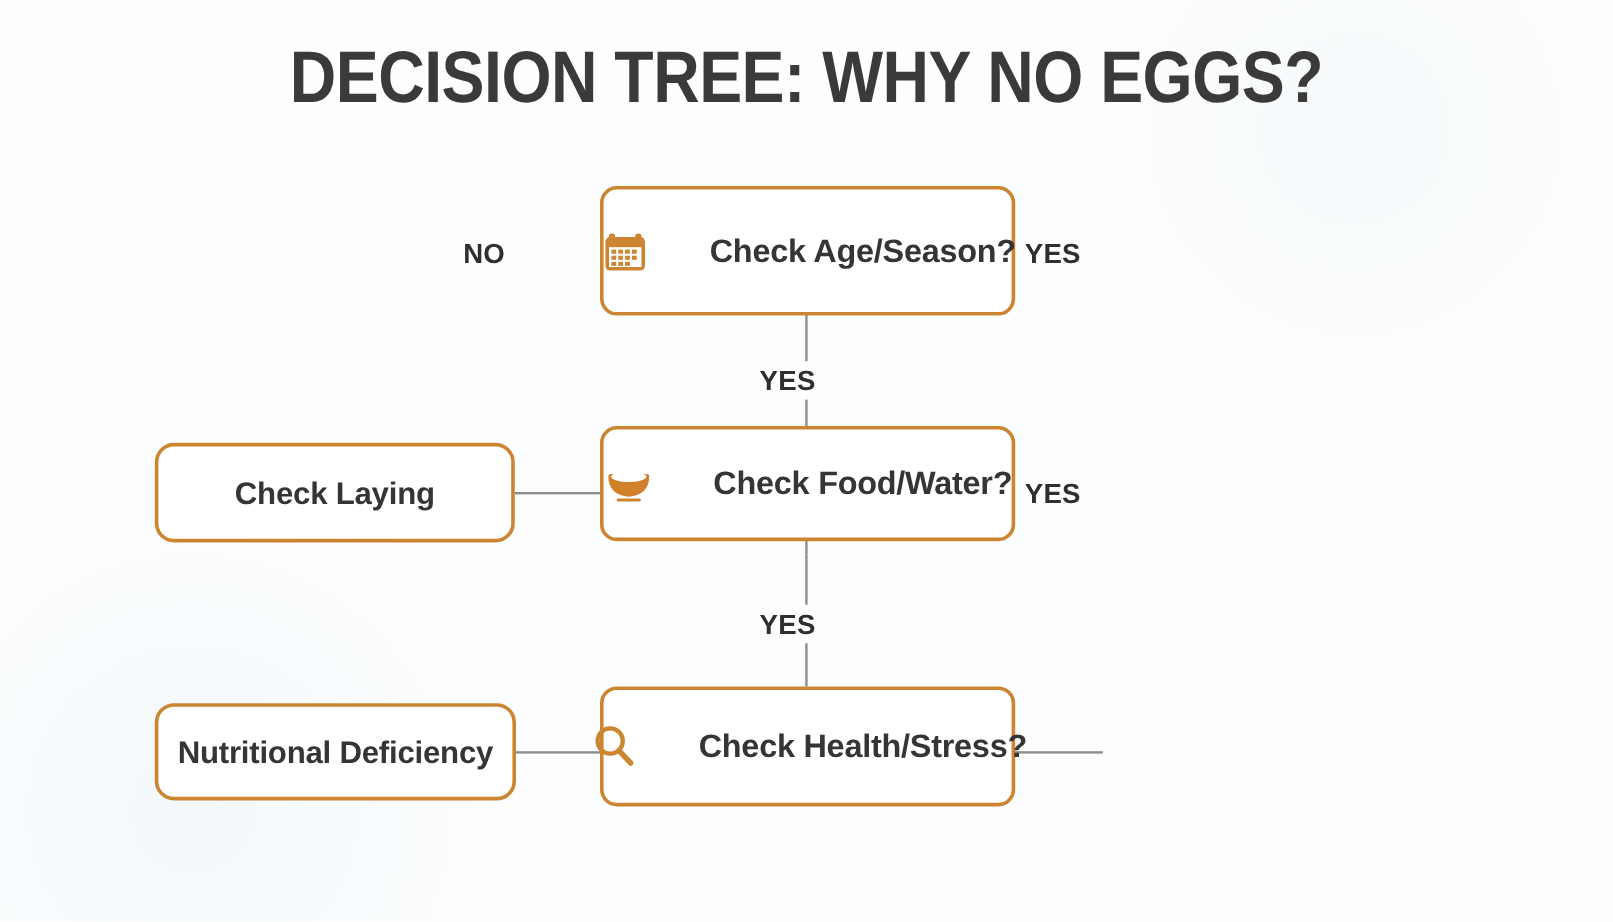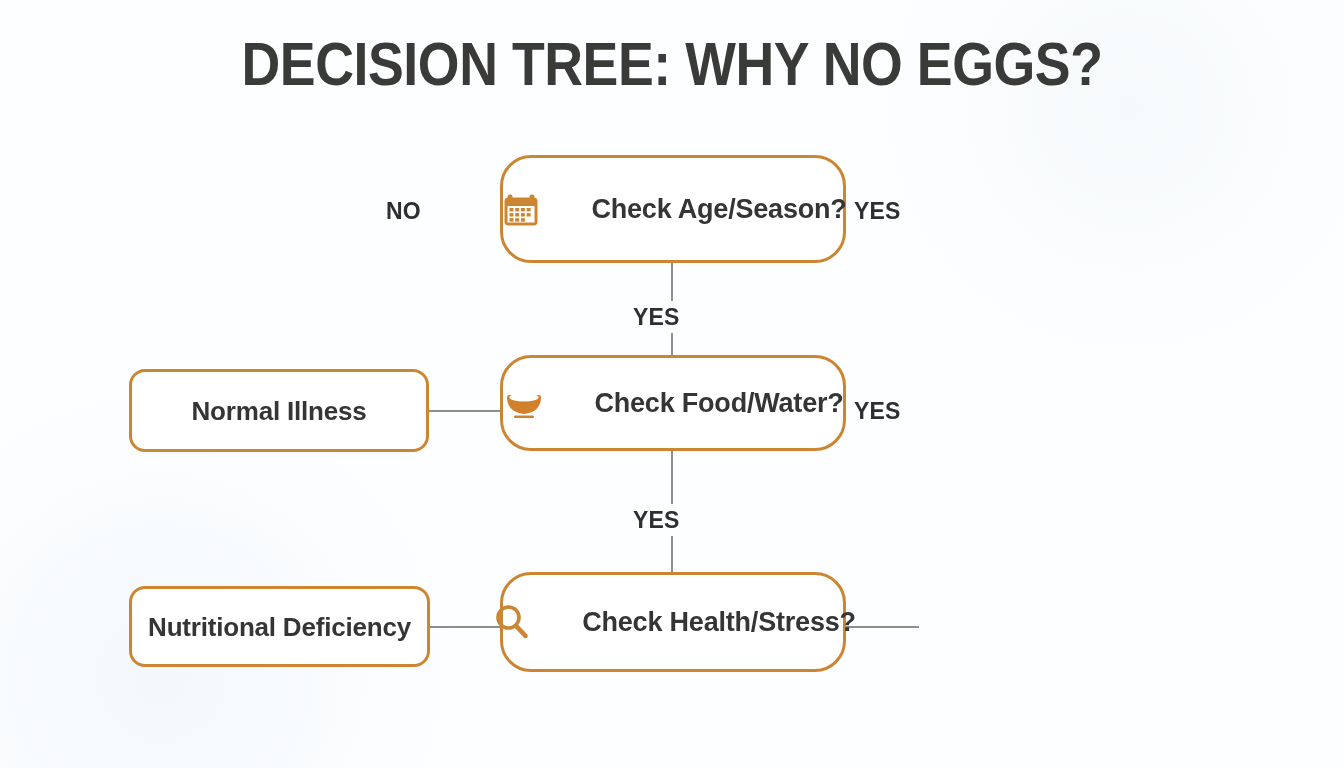--- a/index.html
+++ b/index.html
@@ -49,21 +49,21 @@
     border-radius: 16px;
     display: flex;
     align-items: center;
     justify-content: center;
     color: #353535;
     font-weight: bold;
     letter-spacing: -0.2px;
   }
   .node.decision {
     border-width: 3px;
-    border-radius: 31px;
+    border-radius: 14px;
     gap: 40px;
   }
   .node .label {
     font-size: 27px;
     line-height: 30px;
     white-space: nowrap;
   }
   .node.leaf .label {
     font-size: 26px;
   }
@@ -162,21 +162,21 @@
     <span class="icon-wrap">
       <svg width="42" height="42" viewBox="0 0 42 42" aria-hidden="true">
         <circle cx="17.5" cy="16.5" r="10.5" fill="none" stroke="#cc8632" stroke-width="3.6"></circle>
         <line x1="24.8" y1="24.6" x2="34.5" y2="34.8" stroke="#cc8632" stroke-width="4.6" stroke-linecap="round"></line>
       </svg>
     </span>
     <span class="label">Check Health/Stress?</span>
   </div>
 
   <div class="node leaf" style="left:129px; top:369px; width:300px; height:83px;">
-    <span class="label">Normal Illness</span>
+    <span class="label">Check Laying</span>
   </div>
 
   <div class="node leaf" style="left:129px; top:586px; width:301px; height:81px;">
     <span class="label">Nutritional Deficiency</span>
   </div>
 
 
 </div>
 
 </body></html>

